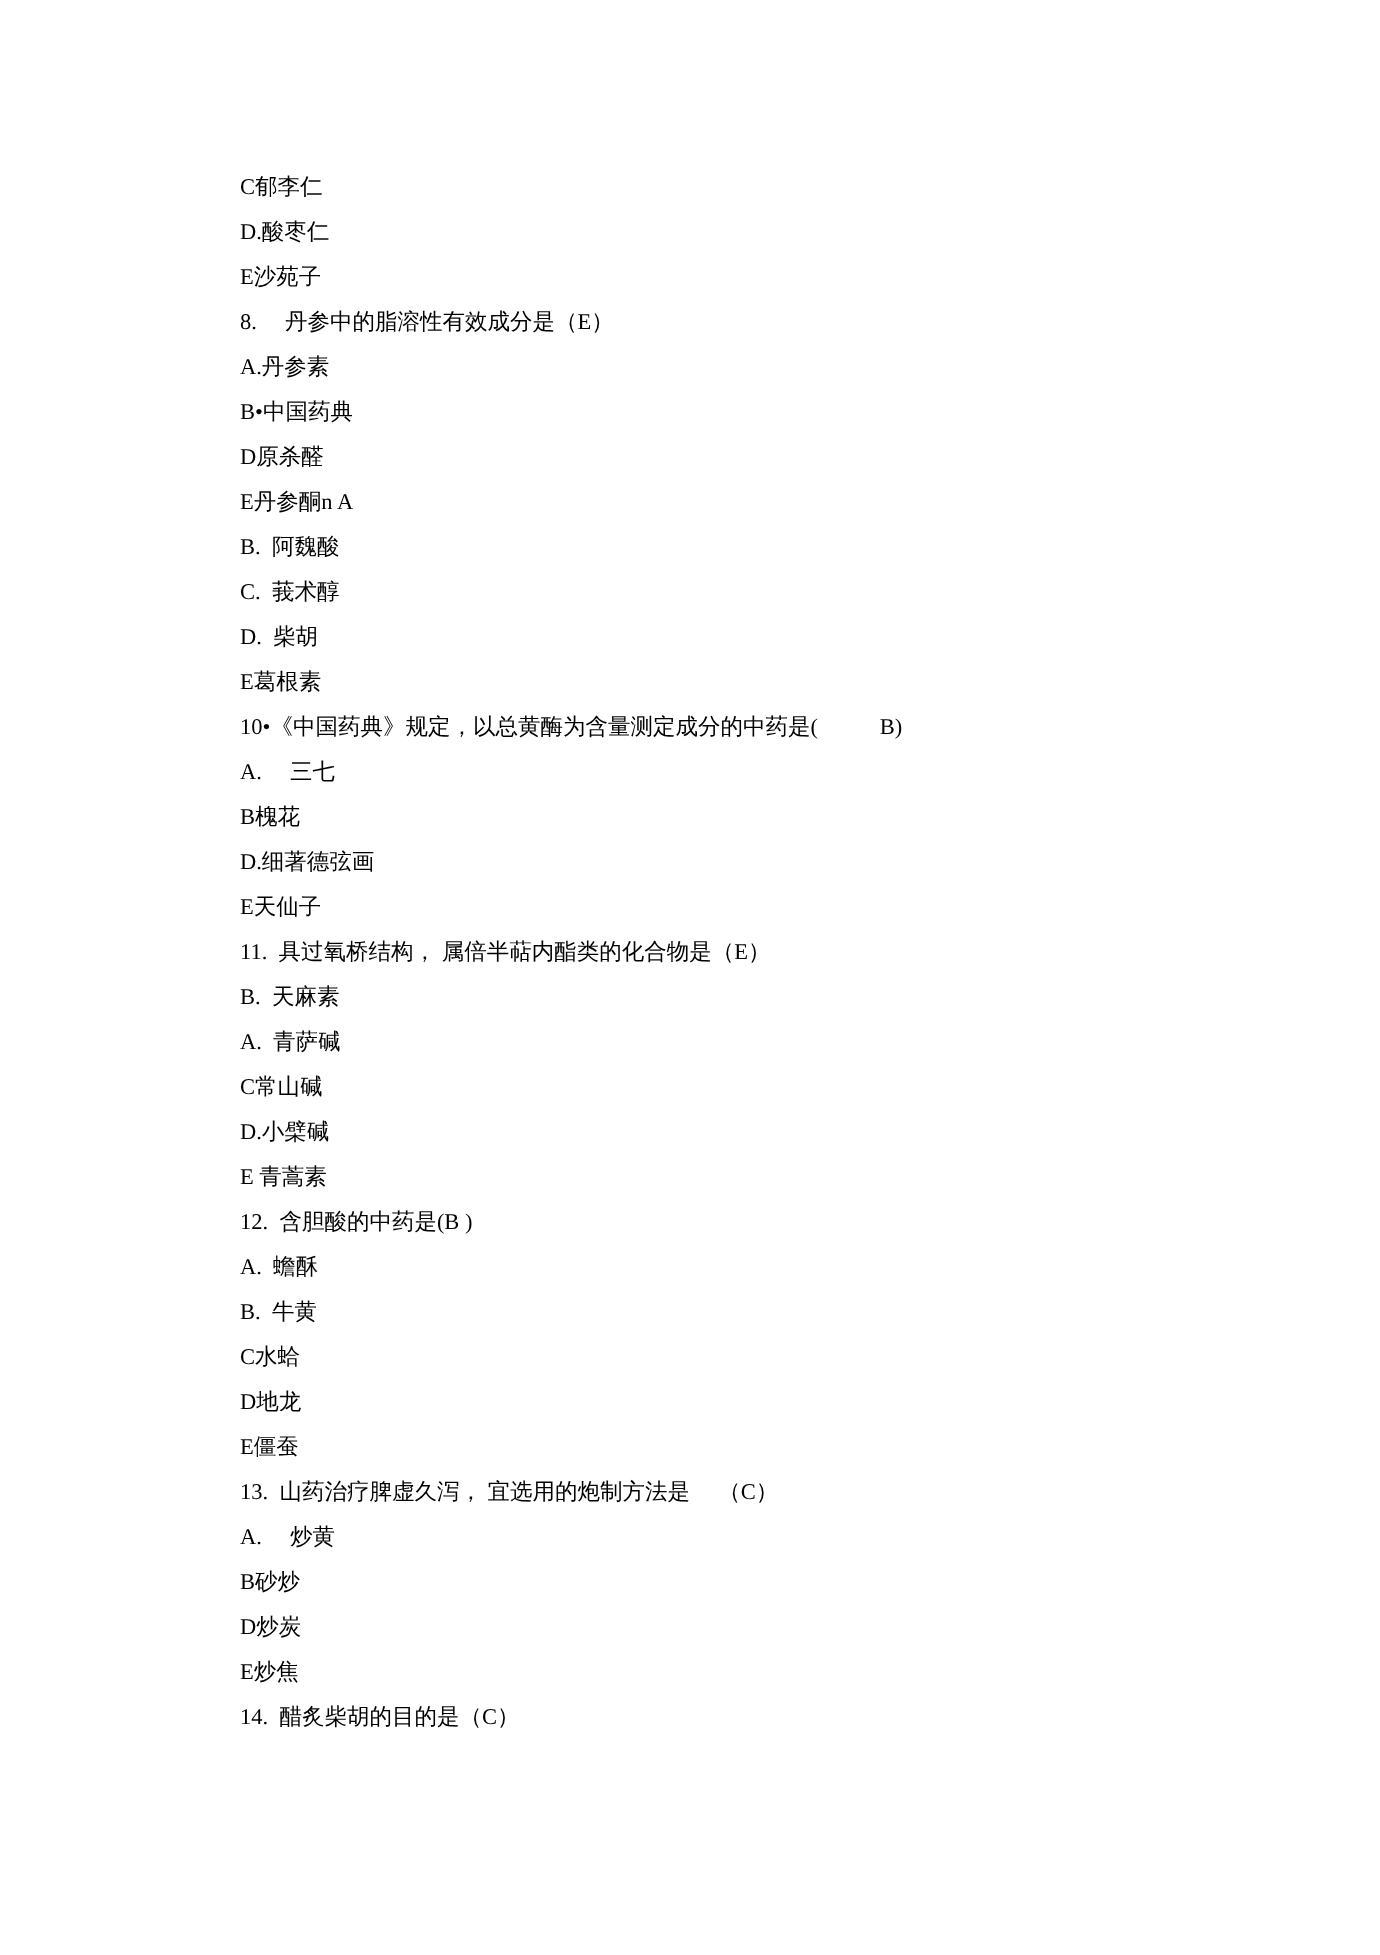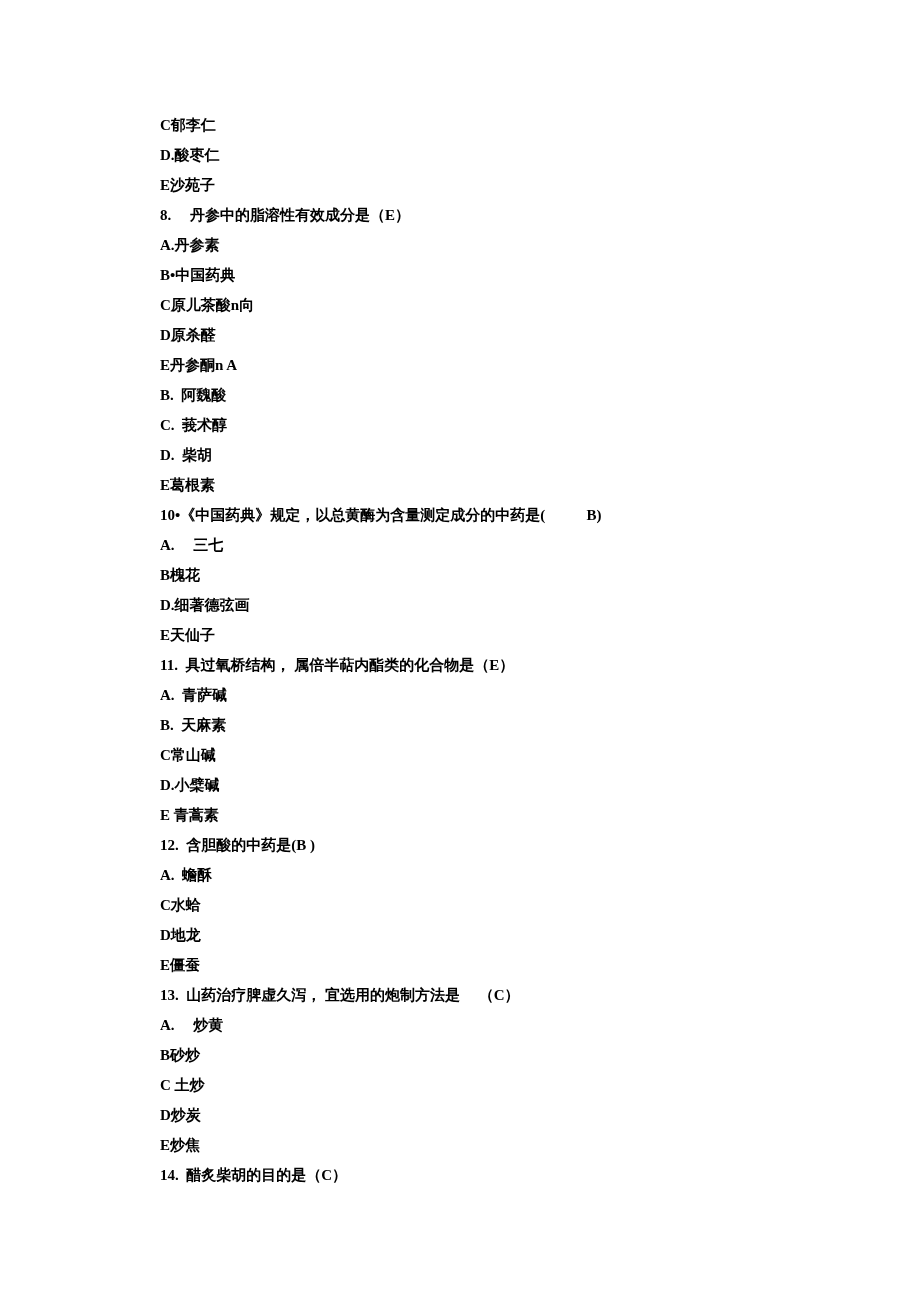--- a/index.html
+++ b/index.html
@@ -10,58 +10,56 @@
     font-size: 15px;
     line-height: 2.0;
     color: #000000;
     width: 920px;
   }
   .page {
     padding: 110px 160px 60px 160px;
   }
   .line {
     white-space: pre-wrap;
-    font-weight: bold;
   }
 </style>
 </head>
 <body>
 
 <div class="page">
   <div id="content">
       <div class="line">C郁李仁</div>
       <div class="line">D.酸枣仁</div>
       <div class="line">E沙苑子</div>
       <div class="line">8.     丹参中的脂溶性有效成分是（E）</div>
       <div class="line">A.丹参素</div>
       <div class="line">B•中国药典</div>
-      <div class="line">C原儿茶酸n向</div>
       <div class="line">D原杀醛</div>
       <div class="line">E丹参酮n A</div>
       <div class="line">B.  阿魏酸</div>
       <div class="line">C.  莪术醇</div>
       <div class="line">D.  柴胡</div>
       <div class="line">E葛根素</div>
       <div class="line">10•《中国药典》规定，以总黄酶为含量测定成分的中药是(           B)</div>
       <div class="line">A.     三七</div>
       <div class="line">B槐花</div>
       <div class="line">D.细著德弦画</div>
       <div class="line">E天仙子</div>
       <div class="line">11.  具过氧桥结构， 属倍半萜内酯类的化合物是（E）</div>
+      <div class="line">B.  天麻素</div>
       <div class="line">A.  青萨碱</div>
-      <div class="line">B.  天麻素</div>
       <div class="line">C常山碱</div>
       <div class="line">D.小檗碱</div>
       <div class="line">E 青蒿素</div>
       <div class="line">12.  含胆酸的中药是(B )</div>
       <div class="line">A.  蟾酥</div>
+      <div class="line">B.  牛黄</div>
       <div class="line">C水蛤</div>
       <div class="line">D地龙</div>
       <div class="line">E僵蚕</div>
       <div class="line">13.  山药治疗脾虚久泻， 宜选用的炮制方法是     （C）</div>
       <div class="line">A.     炒黄</div>
       <div class="line">B砂炒</div>
-      <div class="line">C 土炒</div>
       <div class="line">D炒炭</div>
       <div class="line">E炒焦</div>
       <div class="line">14.  醋炙柴胡的目的是（C）</div>
     </div>
 </div>
 
 </body></html>

